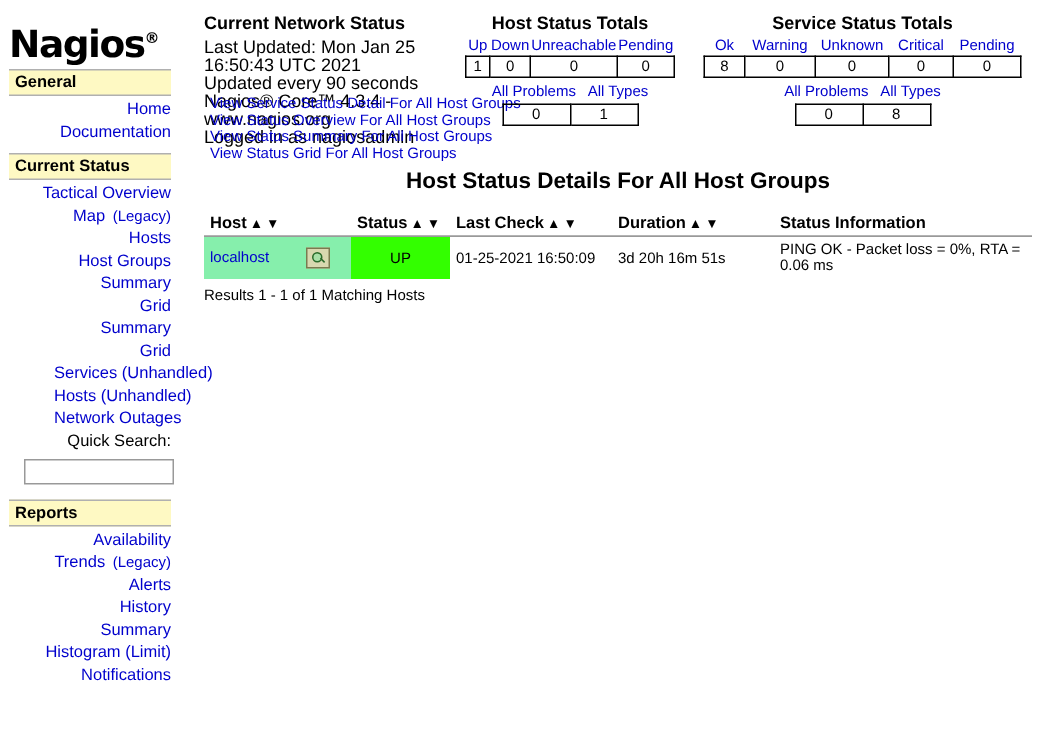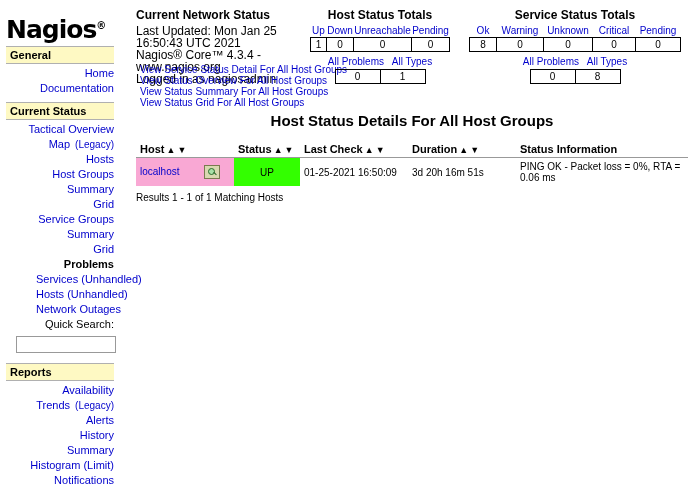--- a/index.html
+++ b/index.html
@@ -206,21 +206,21 @@
     font-size: 9px;
     margin-left: 2px;
     cursor: pointer;
   }
   table.statustbl td {
     font-size: 10px;
     padding: 3px 4px;
     vertical-align: middle;
   }
   td.host-cell {
-    background: #f9a8d4;
+    background: #86efac;
     width: 90px;
   }
   td.status-cell {
     background: #33ff00;
     text-align: center;
     width: 58px;
   }
   td.lastcheck-cell { width: 100px; }
   td.duration-cell { width: 100px; }
   .hostlink {
@@ -282,24 +282,22 @@
   
   <div class="navsection">
     <div class="navhead">Current Status</div>
     <div class="navlist">
       <div class="navitem"><span class="navlink">Tactical Overview</span></div>
       <div class="navitem"><span class="navlink">Map</span><span class="legacy">(Legacy)</span></div>
       <div class="navitem"><span class="navlink">Hosts</span></div>
       <div class="navitem"><span class="navlink">Host Groups</span></div>
       <div class="navitem lvl2"><span class="navlink">Summary</span></div>
       <div class="navitem lvl2"><span class="navlink">Grid</span></div>
-      <div class="navitem"><span class="navlink">Service Groups</span></div>
       <div class="navitem lvl2"><span class="navlink">Summary</span></div>
       <div class="navitem lvl2"><span class="navlink">Grid</span></div>
-      <div class="navitem lvl2 bold"><span>Problems</span></div>
       <div class="navitem lvl3"><span class="navlink">Services (Unhandled)</span></div>
       <div class="navitem lvl3"><span class="navlink">Hosts (Unhandled)</span></div>
       <div class="navitem lvl3"><span class="navlink">Network Outages</span></div>
       <div class="navitem"><span>Quick Search:</span></div>
       <div class="quicksearch">
         <input type="text" value="" style="">
       </div>
     </div>
   </div>
 
@@ -322,20 +320,21 @@
   
 </div>
 
 <div id="main">
 
   <div class="topbar">
 
     <div class="status-block netstatus">
       <div class="title">Current Network Status</div>
       <div class="line">Last Updated: Mon Jan 25 16:50:43 UTC 2021</div>
+      <div class="line">Updated every 90 seconds</div>
       <div class="line">Nagios® Core™ 4.3.4 - www.nagios.org</div>
       <div class="line">Logged in as nagiosadmin</div>
     </div>
 
     <div class="viewlinks">
       <a>View Service Status Detail For All Host Groups</a>
       <a>View Status Overview For All Host Groups</a>
       <a>View Status Summary For All Host Groups</a>
       <a>View Status Grid For All Host Groups</a>
     </div>

